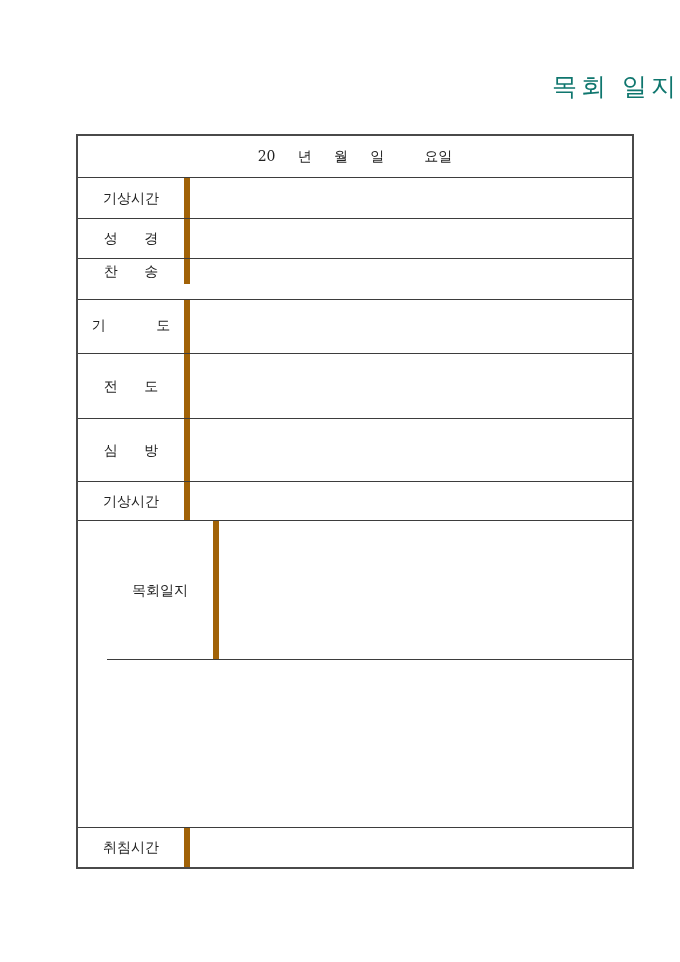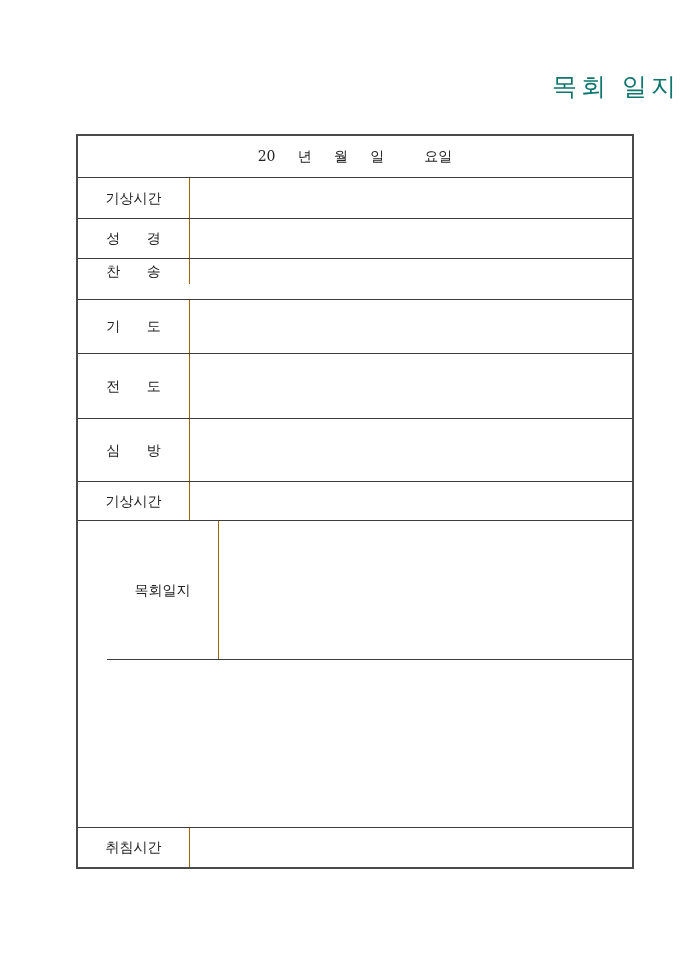--- a/index.html
+++ b/index.html
@@ -45,35 +45,35 @@
     white-space: pre;
     color: #222;
   }
   .row {
     display: flex;
     border-bottom: 1px solid #3d3d3d;
   }
   .row:last-child { border-bottom: none; gap: 48px; }
   .label-cell {
     width: 112px;
-    border-right: 1px solid #a16207;
+    border-right: 6px solid #a16207;
     display: flex;
     align-items: center;
     justify-content: center;
     text-align: center;
     font-size: 14px;
     line-height: 25px;
     white-space: pre;
     color: #222;
   }
   .value-cell { flex: 1; }
   .h-r0 { height: 41px; }
   .h-r1 { height: 40px; }
   .h-r2 { height: 41px; flex-direction: column; }
-  .h-r3 { height: 54px; }
+  .h-r3 { height: 54px; font-family: Liberation Mono, monospace; }
   .h-r4 { height: 65px; }
   .h-r5 { height: 63px; }
   .h-r6 { height: 39px; }
   .h-r7 { height: 139px; margin-left: 29px; }
   .h-r8 { height: 168px; }
   .h-r9 { height: 39px; }
 </style>
 </head>
 <body>
 

